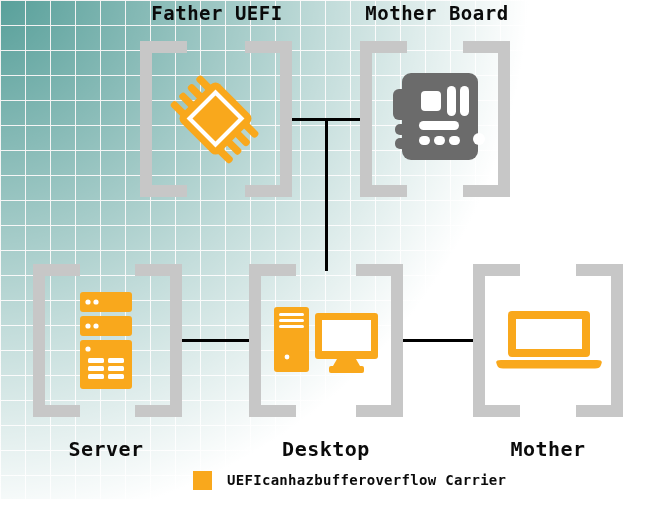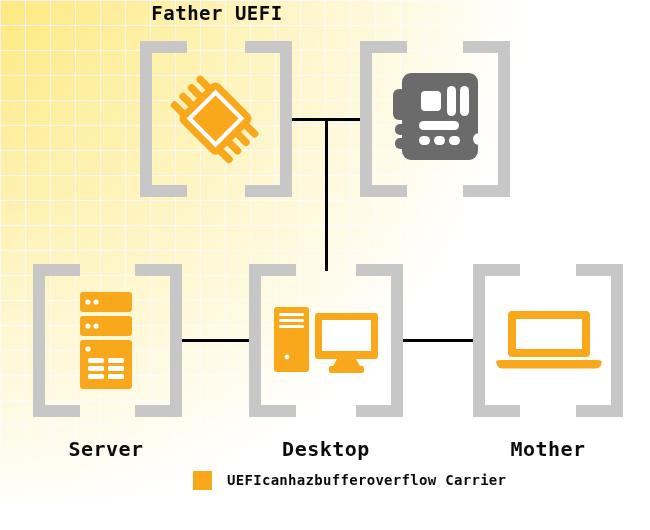--- a/index.html
+++ b/index.html
@@ -1,17 +1,17 @@
 <!DOCTYPE html>
 <html><head>
 <meta charset="utf-8">
 <style>
   html,body{margin:0;padding:0;background:#fff;}
   .stage{
-    position:relative;width:650px;height:499px;overflow:hidden;background:#fde047;
+    position:relative;width:650px;height:499px;overflow:hidden;background:#0f766e;
     font-family:"DejaVu Sans Mono",monospace;
   }
   
   .grid-bg{
     position:absolute;inset:0;
     background-image:
       linear-gradient(to right,#ebebeb 1px,transparent 1px),
       linear-gradient(to bottom,#ebebeb 1px,transparent 1px);
     background-size:25px 25px;
   }
@@ -54,20 +54,21 @@
 </style>
 </head>
 <body>
 
 <div class="stage">
 
   <div class="grid-bg"></div>
   <div class="grid-fade"></div>
 
   <div class="node-label" style="left:217px;top:0px;">Father UEFI</div>
+  <div class="node-label" style="left:437px;top:0px;">Mother Board</div>
 
   <div class="line" style="left:292px;top:118px;width:69px;height:3px;"></div>
   <div class="line" style="left:325px;top:118px;width:3px;height:153px;"></div>
   <div class="line" style="left:182px;top:339px;width:67px;height:3px;"></div>
   <div class="line" style="left:403px;top:339px;width:70px;height:3px;"></div>
 
   <div class="frame" style="left:140px;top:41px;width:152px;height:156px;">
     <div class="bracket left"></div>
     <div class="bracket right"></div>
   </div>

